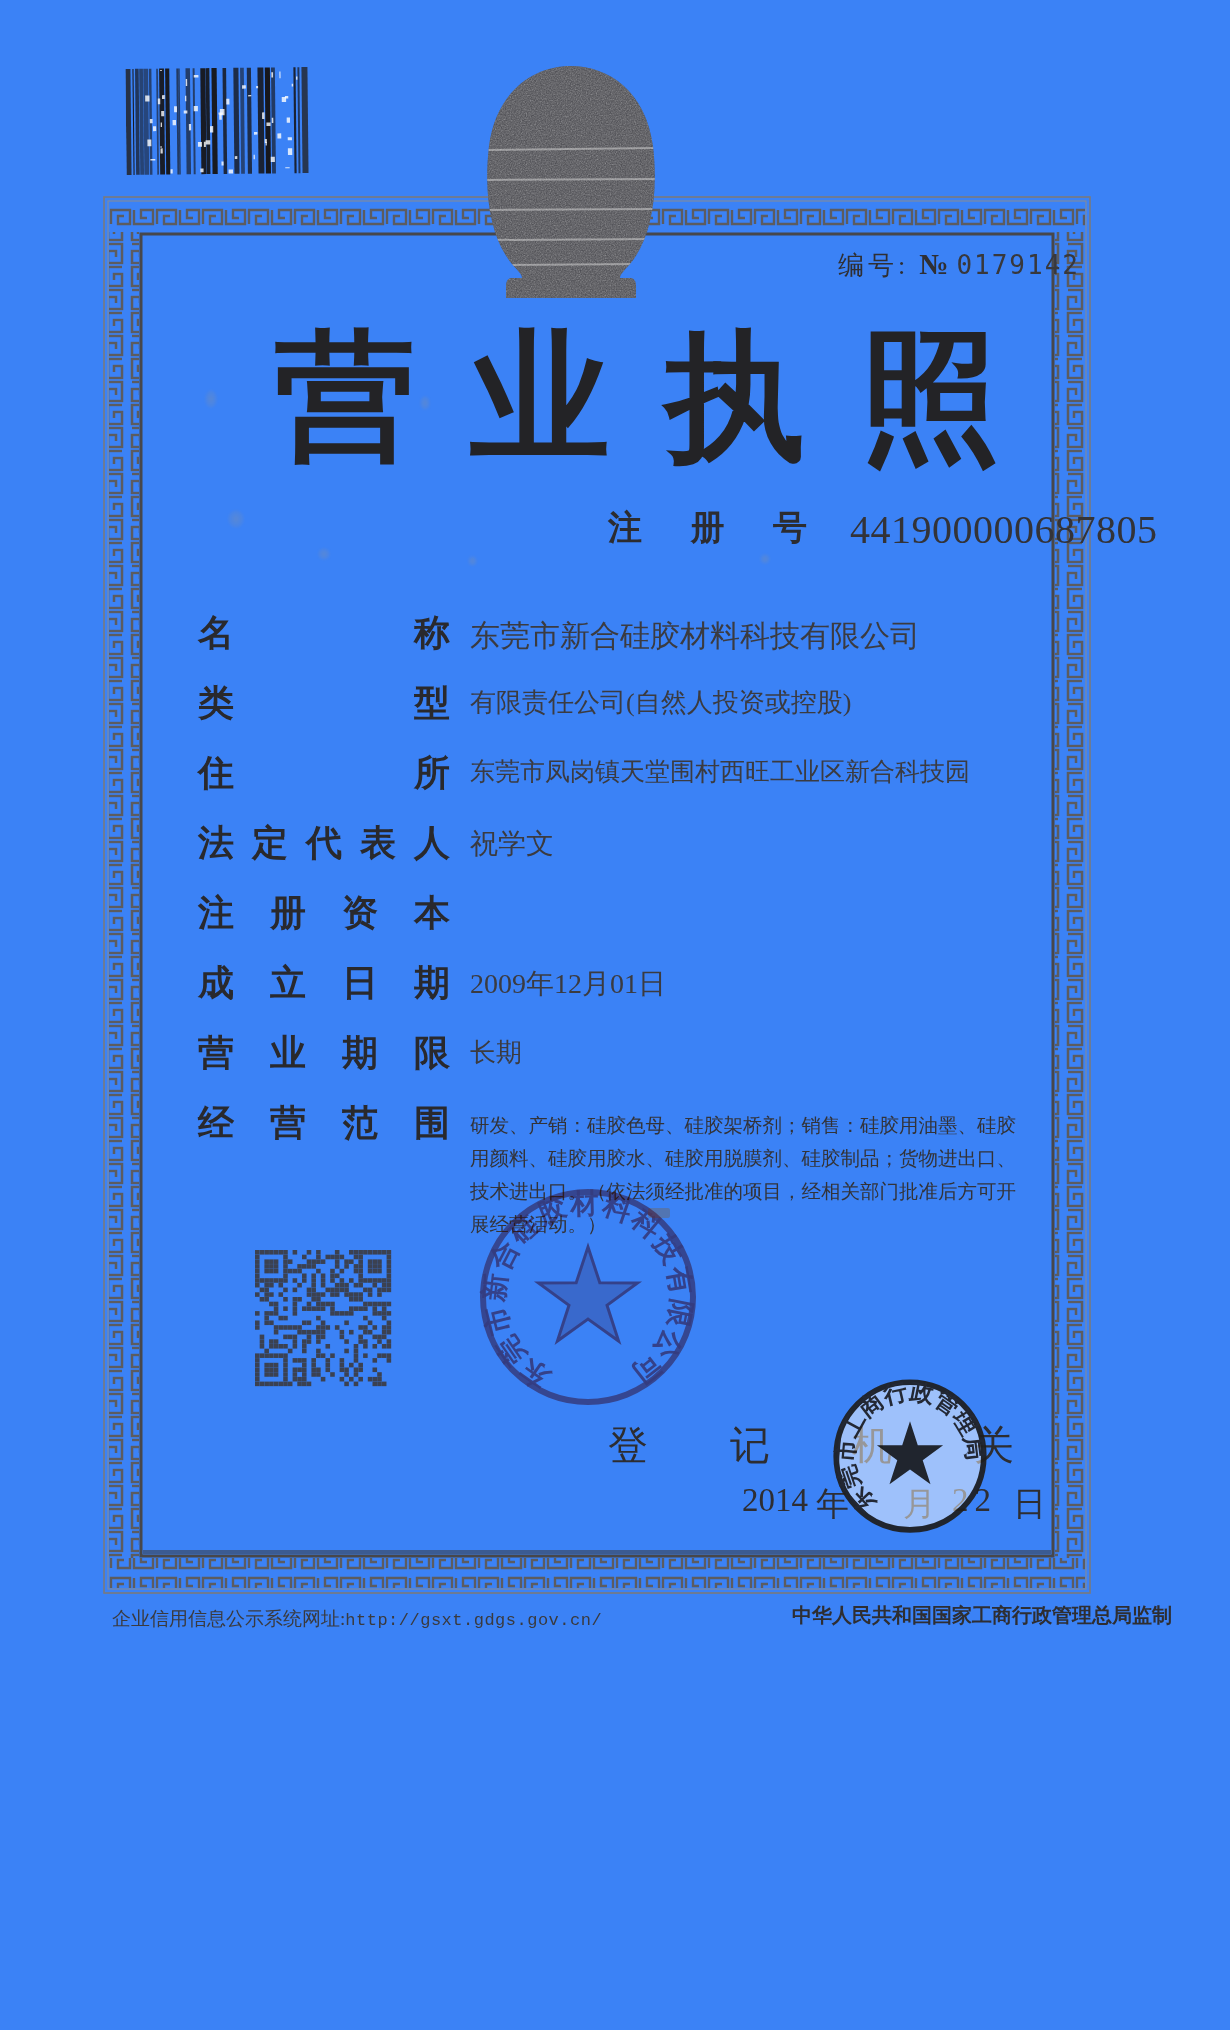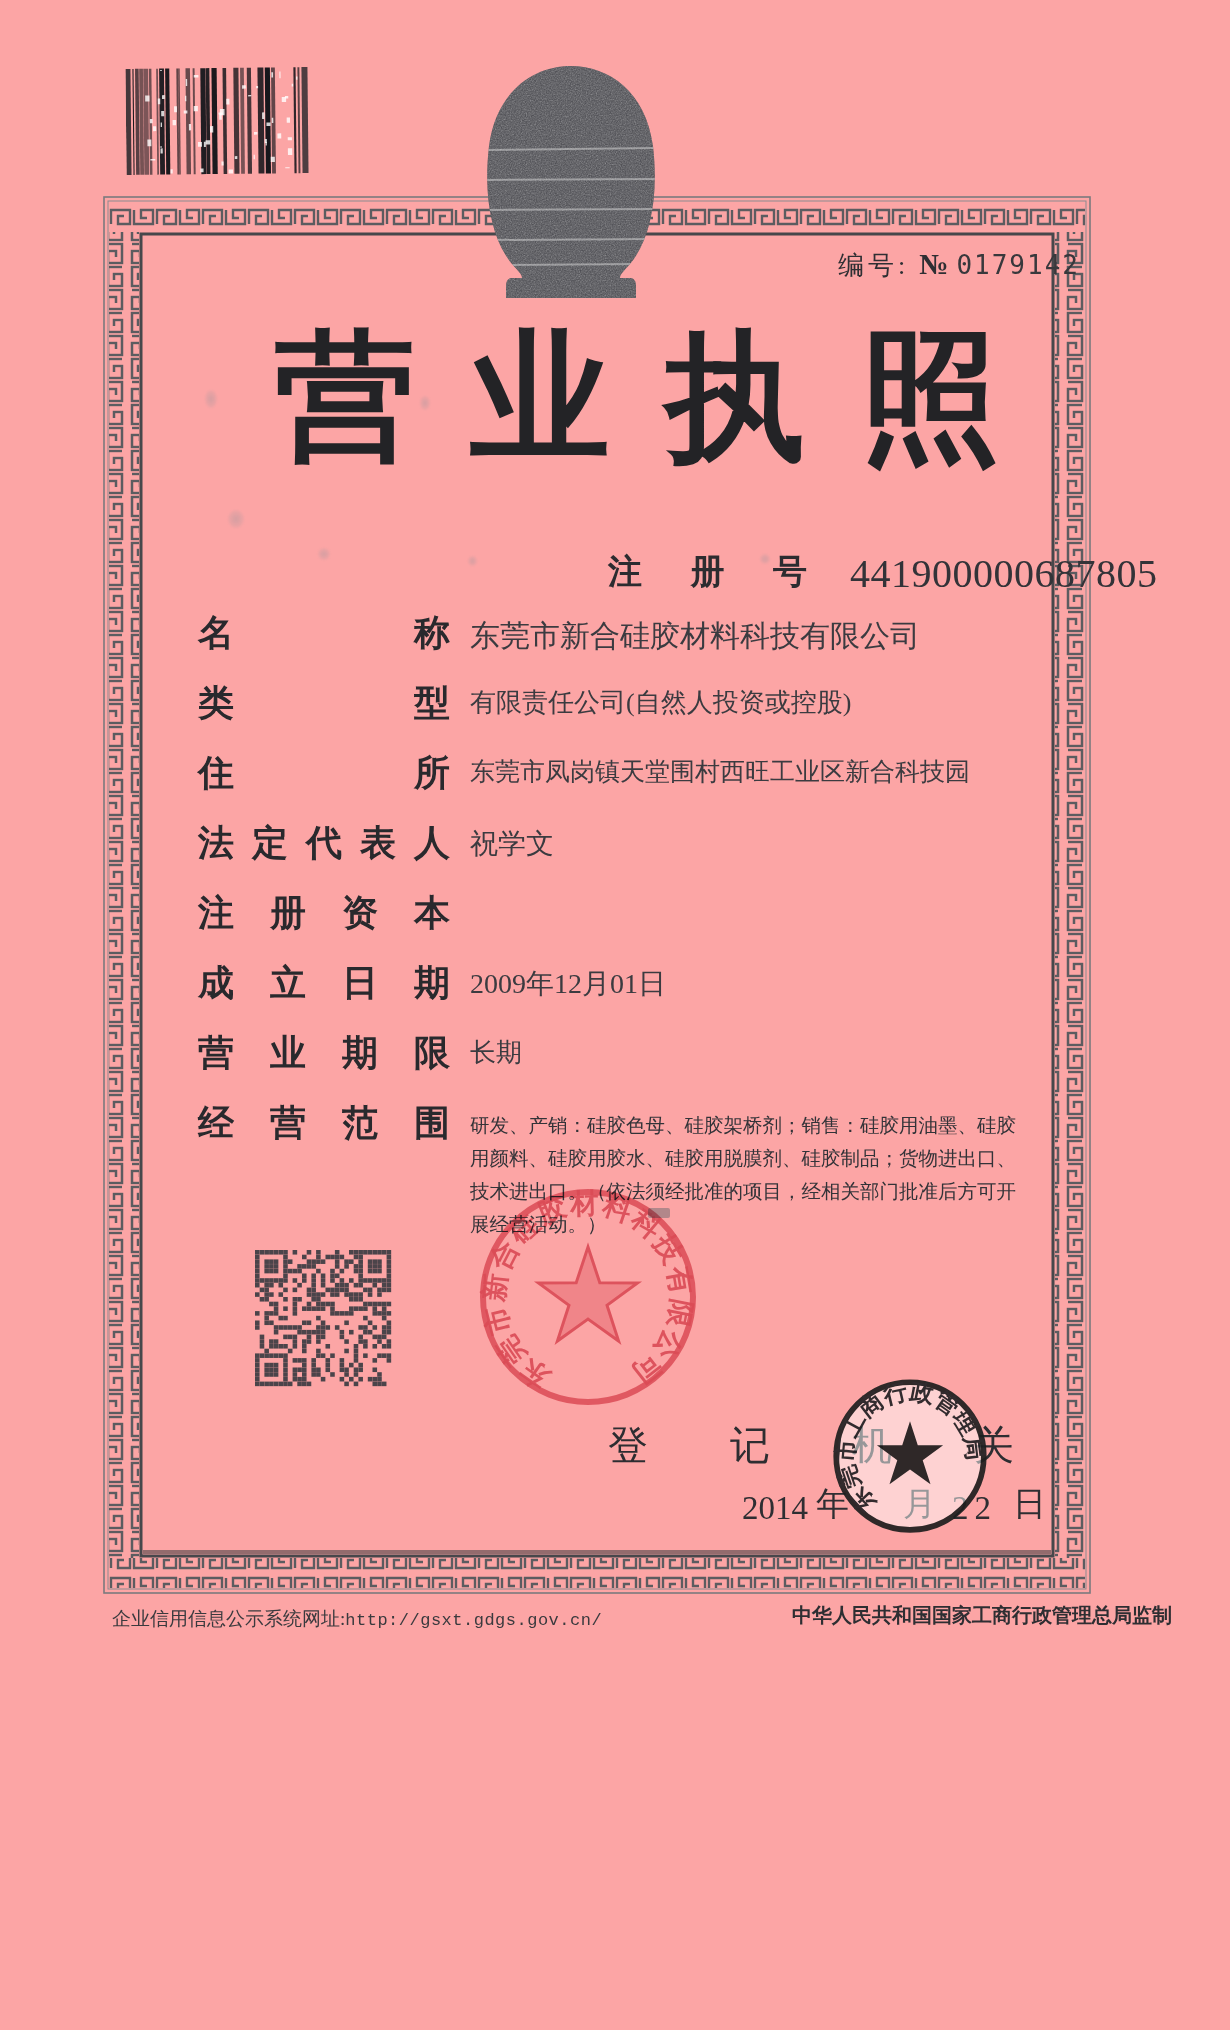--- a/index.html
+++ b/index.html
@@ -1,18 +1,18 @@
 <!DOCTYPE html>
 <html><head>
 <meta charset="utf-8">
 <style>
   html,body{margin:0;padding:0;background:#ffffff;}
   .page{
     position:relative;width:1230px;height:2030px;overflow:hidden;
-    background:#fca5a5;
+    background:#3b82f6;
     font-family:"Liberation Serif", serif;
     color:#333;
   }
   
   .frame{position:absolute;left:103px;top:196px;z-index:1;}
   
   .barcode{position:absolute;left:126px;top:64px;z-index:2;transform:rotate(-0.6deg);}
   
   .emblem{position:absolute;left:474px;top:58px;z-index:3;}
   
@@ -21,21 +21,21 @@
   .serial .sym{font-size:29px;font-weight:700;margin:0 8px 0 10px;}
   .serial .num{font-size:26px;font-family:"DejaVu Sans Mono", monospace;letter-spacing:2px;color:#38383c;}
   
   .doc-title{
     position:absolute;left:135px;top:312px;width:920px;z-index:2;
     text-align:right;font-family:"DejaVu Sans", sans-serif;
     font-size:140px;line-height:170px;font-weight:700;color:#232326;
     letter-spacing:55px;text-indent:55px;white-space:nowrap;
   }
   
-  .regno{position:absolute;left:608px;top:548px;z-index:2;display:flex;align-items:flex-end;white-space:nowrap;}
+  .regno{position:absolute;left:608px;top:504px;z-index:2;display:flex;align-items:flex-end;white-space:nowrap;}
   .regno .lab{font-size:34px;font-weight:600;letter-spacing:20px;color:#2c2c30;}
   .regno .val{font-size:40px;margin-left:23px;letter-spacing:0.5px;color:#333338;transform:translateY(2px);}
   
   .fields{position:absolute;left:198px;top:610px;width:870px;z-index:2;}
   .field-row{display:flex;align-items:flex-start;min-height:70px;}
   .field-label{display:flex;justify-content:space-between;width:252px;flex:0 0 252px;
     font-size:36px;font-weight:600;color:#29292d;line-height:46px;}
   .field-value{margin-left:20px;padding-top:6px;width:560px;color:#3b3b40;line-height:1.3;}
   .row-0 .field-value{font-size:30px}
   .row-1 .field-value{font-size:26px}
@@ -46,21 +46,21 @@
   .row-6 .field-value{font-size:26px}
   .row-7{min-height:auto}
   .row-7 .field-value{font-size:19.5px;line-height:33px;width:556px;padding-top:9px;color:#333338;}
   
   .qr{position:absolute;left:255px;top:1250px;z-index:2;}
   
   .red-seal{position:absolute;left:438px;top:1147px;z-index:5;mix-blend-mode:multiply;opacity:.88;}
   
   .registrar{position:absolute;left:608px;top:1418px;z-index:2;font-size:40px;font-weight:500;
     letter-spacing:36px;color:#2d2d31;white-space:nowrap;}
-  .issue-date{position:absolute;left:742px;top:1482px;z-index:3;display:flex;align-items:flex-end;
+  .issue-date{position:absolute;left:742px;top:1482px;z-index:3;display:flex;align-items:flex-start;
     font-size:33px;color:#2e2e32;white-space:nowrap;}
   .issue-date .y{margin-right:8px;} .issue-date .u1{margin-right:54px;}
   .issue-date .u2{margin-right:16px;} .issue-date .d{margin-right:16px;letter-spacing:6px;}
   
   .black-stamp{position:absolute;left:828px;top:1372px;z-index:6;opacity:.92;}
   
   .footer-left{position:absolute;left:112px;top:1606px;z-index:2;font-size:19px;color:#3a3a3e;white-space:nowrap;text-align:right;}
   .footer-left .url{font-family:"Liberation Mono", monospace;font-size:17px;letter-spacing:.5px;}
   .footer-right{position:absolute;right:58px;top:1602px;z-index:2;font-size:20px;font-weight:600;color:#2e2e32;white-space:nowrap;}
   

